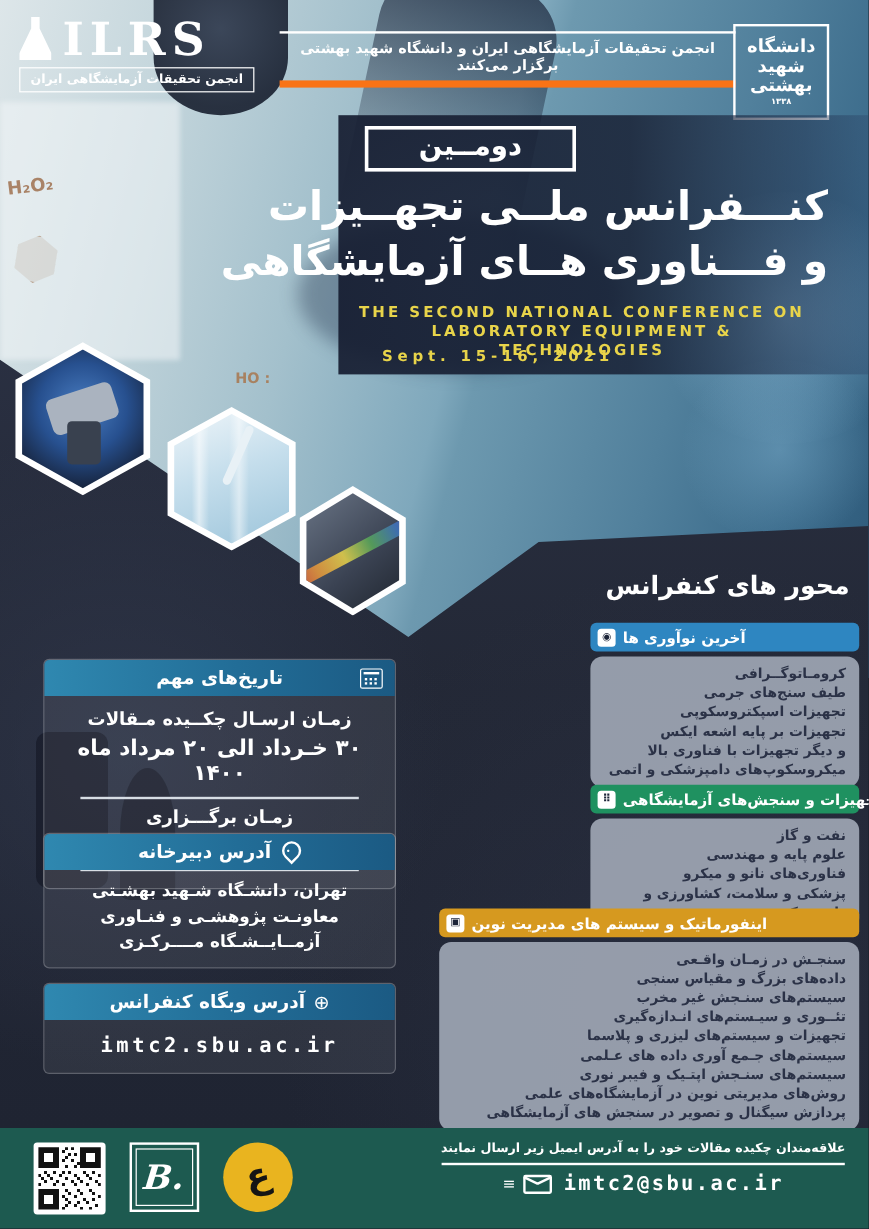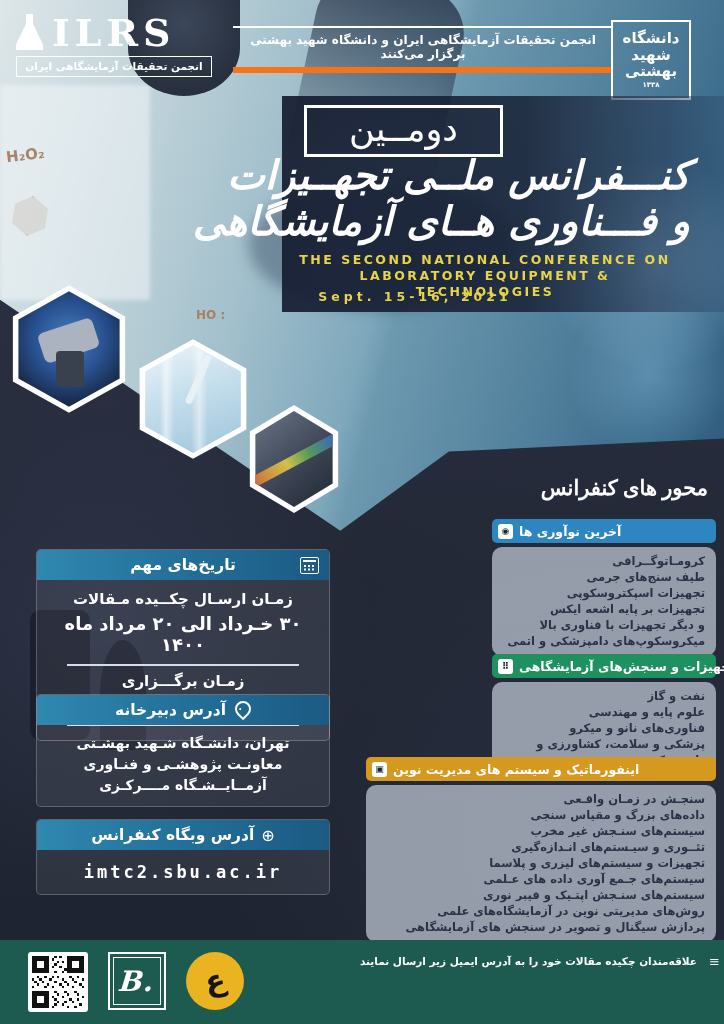--- a/index.html
+++ b/index.html
@@ -50,23 +50,23 @@
           padding:5px 2px 6px;color:#fff;font-size:12px;font-weight:bold;text-align:center;direction:rtl;}
   .sbu{left:611px;top:20px;width:76px;height:76px;z-index:3;border:2.5px solid #fff;color:#fff;
        display:flex;flex-direction:column;align-items:center;justify-content:center;text-align:center;
        font-weight:bold;font-size:15px;line-height:1.08;direction:rtl;}
   .sbu-year{font-size:7px;margin-top:3px;letter-spacing:2px;}
 
   
   .title-block{left:282px;top:96px;width:442px;height:216px;z-index:3;
     background:linear-gradient(90deg,rgba(21,28,48,.92) 0%,rgba(21,28,48,.82) 55%,rgba(30,45,75,.5) 88%,rgba(40,60,95,.3) 100%);}
   .ordinal-box{position:absolute;left:22px;top:9px;border:3px solid #fff;padding:1px 42px 5px;
-    color:#fff;font-size:35px;font-weight:normal;direction:rtl;}
-  .t-line{position:absolute;right:34px;left:8px;color:#fff;font-weight:bold;font-size:40px;
-    text-align:right;direction:rtl;white-space:nowrap;font-style:italic;}
+    color:#fff;font-size:23px;font-weight:bold;direction:rtl;}
+  .t-line{position:absolute;right:34px;left:8px;color:#fff;font-weight:bold;font-size:34px;
+    text-align:right;direction:rtl;white-space:nowrap;}
   .t1{top:56px;} .t2{top:102px;}
   .en-lines{position:absolute;left:8px;top:156px;width:390px;text-align:center;color:#e8d44a;
     font-size:12.5px;font-weight:bold;letter-spacing:2.5px;line-height:16px;}
   .en-date{position:absolute;left:18px;top:193px;width:230px;text-align:center;color:#e8d44a;
     font-size:12.5px;font-weight:bold;letter-spacing:4px;}
 
   
   .hex{position:absolute;z-index:2;clip-path:polygon(50% 1%,96% 25%,96% 75%,50% 99%,4% 75%,4% 25%);background:#fff;}
   .hex-in{position:absolute;inset:6px;clip-path:polygon(50% 1%,96% 25%,96% 75%,50% 99%,4% 75%,4% 25%);overflow:hidden;}
   .hex1{left:8px;top:284px;width:122px;height:130px;}
@@ -107,21 +107,21 @@
   .cal{position:absolute;right:10px;width:17px;height:15px;border:1.5px solid #fff;border-radius:2px;}
   .cal::before{content:"";position:absolute;left:2px;right:2px;top:2.5px;height:1.5px;background:#fff;}
   .cal::after{content:"";position:absolute;left:2.5px;top:7px;width:2px;height:2px;background:#fff;
     box-shadow:4px 0 #fff,8px 0 #fff,0 3.5px #fff,4px 3.5px #fff,8px 3.5px #fff;}
   .pin{width:12px;height:12px;border:2px solid #fff;border-radius:50% 50% 50% 0;
        transform:rotate(-45deg);margin-left:9px;position:relative;top:-1px;}
   .pin::after{content:"";position:absolute;left:3px;top:3px;width:2px;height:2px;background:#fff;border-radius:50%;}
   .globe{font-size:16px;margin-left:7px;font-weight:normal;}
 
   
-  .topics-title{position:absolute;right:16px;top:476px;z-index:3;color:#fff;font-size:21px;font-weight:bold;direction:rtl;font-family:Liberation Serif, serif;}
+  .topics-title{position:absolute;right:16px;top:476px;z-index:3;color:#fff;font-size:21px;font-weight:bold;direction:rtl;}
   .topic-card{position:absolute;z-index:3;}
   .card-blue{left:492px;right:8px;top:519px;}
   .card-green{left:492px;right:8px;top:654px;}
   .card-gold{left:366px;right:8px;top:757px;}
   .topic-head{height:24px;border-radius:5px;display:flex;align-items:center;gap:6px;padding:0 6px;
     color:#fff;font-size:12.5px;font-weight:bold;direction:ltr;}
   .head-blue{background:#2e86c1;}
   .head-green{background:#1f9160;}
   .head-gold{background:#d6991f;}
   .topic-head .chip{width:15px;height:15px;border-radius:3px;background:#fff;color:#1c2438;
@@ -135,21 +135,21 @@
   .footer{position:absolute;left:0;top:940px;width:724px;height:84px;background:#1d5a50;z-index:4;}
   .qr{position:absolute;left:28px;top:12px;width:60px;height:60px;background:#fff;border-radius:3px;padding:4px;box-sizing:border-box;}
   .qr svg{width:100%;height:100%;}
   .blogo{position:absolute;left:108px;top:12px;width:58px;height:58px;border:2px solid #fff;box-sizing:border-box;
     display:flex;align-items:center;justify-content:center;}
   .blogo-in{position:absolute;inset:3px;border:1px solid #fff;}
   .bmark{color:#fff;font-family:"DejaVu Serif",serif;font-style:italic;font-weight:bold;font-size:28px;transform:skewX(-6deg);}
   .gold-logo{position:absolute;left:186px;top:12px;width:58px;height:58px;border-radius:50%;background:#e9b41f;
     display:flex;align-items:center;justify-content:center;}
   .gold-mark{color:#151515;font-weight:bold;font-size:30px;line-height:1;transform:rotate(-8deg);}
-  .f-right{position:absolute;right:12px;top:11px;width:352px;display:flex;flex-direction:row;align-items:center;gap:6px;}
+  .f-right{position:absolute;right:12px;top:11px;width:352px;display:flex;flex-direction:column;align-items:center;gap:6px;}
   .f-note{color:#fff;font-size:10.5px;font-weight:bold;direction:rtl;text-align:center;white-space:nowrap;}
   .f-line{width:336px;height:2px;background:#fff;}
   .f-email-row{display:flex;align-items:center;gap:10px;direction:ltr;}
   .env{width:24px;height:16px;border:2px solid #fff;border-radius:2px;position:relative;box-sizing:border-box;}
   .env::before,.env::after{content:"";position:absolute;top:-1px;width:13px;height:2px;background:#fff;}
   .env::before{left:-1px;transform:rotate(26deg);transform-origin:left top;}
   .env::after{right:-1px;transform:rotate(-26deg);transform-origin:right top;}
   .env-lines{color:#fff;font-size:13px;margin-right:-4px;}
   .f-email{color:#fff;font-family:"DejaVu Sans Mono",monospace;font-size:17px;font-weight:bold;letter-spacing:2px;}
 </style>

